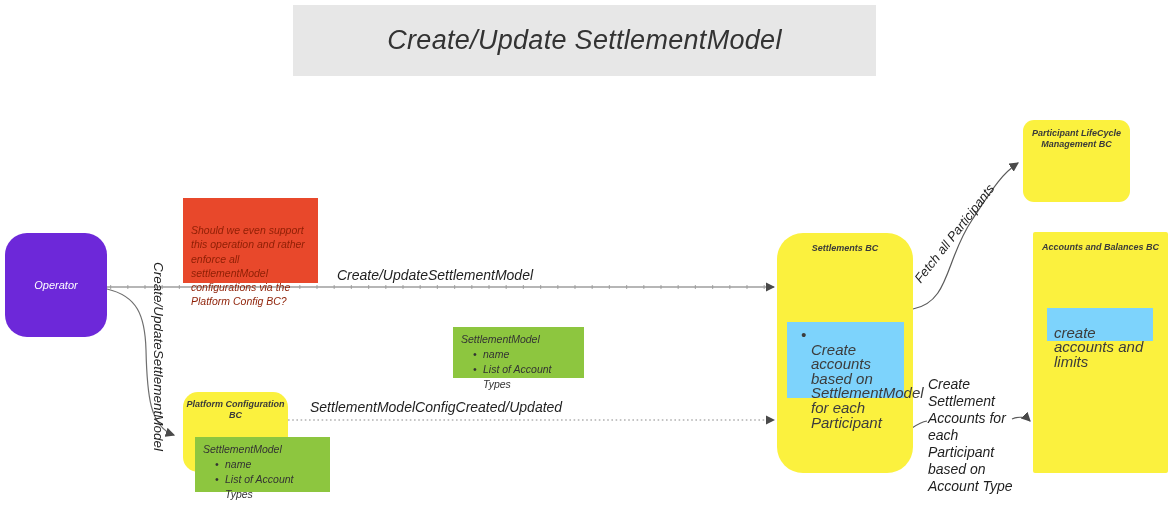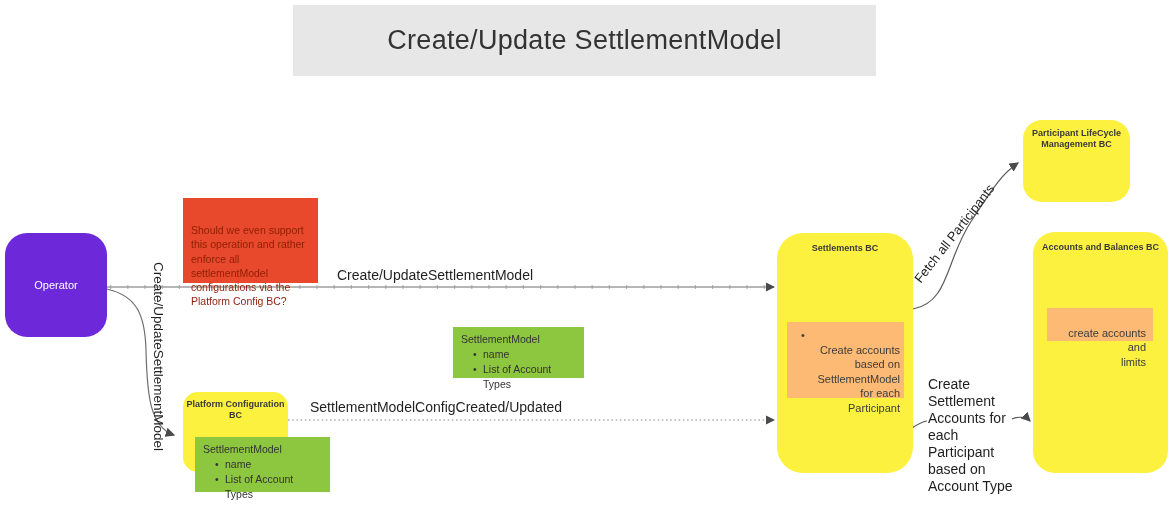--- a/index.html
+++ b/index.html
@@ -1,59 +1,59 @@
 <!DOCTYPE html>
 <html><head>
 <meta charset="utf-8">
 <style>
   html,body{margin:0;padding:0;background:#fff;}
   #canvas{
     position:relative;width:1172px;height:508px;background:#ffffff;
-    font-family:"Liberation Sans",sans-serif;overflow:hidden;color:#2d2d2d;
+    font-family:"Liberation Sans",sans-serif;overflow:hidden;color:#2d2d2d;font-style:italic;
   }
   
   .banner{
     position:absolute;left:293px;top:5px;width:583px;height:71px;
     background:#e7e7e7;display:flex;align-items:center;justify-content:center;
     font-size:27px;color:#333;letter-spacing:.3px;
   }
   
   .actor{
     position:absolute;left:5px;top:233px;width:102px;height:104px;
     background:#6d28d9;border-radius:22px;display:flex;align-items:center;justify-content:center;
     color:#fff;font-size:11px;z-index:3;
   }
   
   .node{position:absolute;background:#fbf13e;z-index:2;}
   .node-title{font-weight:bold;font-size:9px;color:#3a3a3a;text-align:center;padding:0 3px;line-height:11px;}
   .node-platform{left:183px;top:392px;width:105px;height:80px;border-radius:15px;}
   .node-platform .node-title{margin-top:7px;}
   .node-settlements{left:777px;top:233px;width:136px;height:240px;border-radius:26px;}
   .node-settlements .node-title{margin-top:10px;}
-  .node-participant{left:1023px;top:120px;width:107px;height:82px;border-radius:19px;}
+  .node-participant{left:1023px;top:120px;width:107px;height:82px;border-radius:11px;}
   .node-participant .node-title{margin-top:8px;}
-  .node-accounts{left:1033px;top:232px;width:135px;height:241px;border-radius:22px;}
+  .node-accounts{left:1033px;top:232px;width:135px;height:241px;border-radius:2px;}
   .node-accounts .node-title{margin-top:10px;white-space:nowrap;}
   
   .note-red{
     position:absolute;left:183px;top:198px;width:135px;height:85px;
     background:#e8482b;color:#8e1f05;font-size:10.5px;line-height:14.2px;
     padding:11px 8px;box-sizing:border-box;white-space:pre-line;z-index:3;
   }
   .note-green{
     position:absolute;background:#8dc63f;color:#333;font-size:10.5px;line-height:15px;
     padding:5px 8px;box-sizing:border-box;z-index:4;
   }
   .note-green-upper{left:453px;top:327px;width:131px;height:51px;}
   .note-green-lower{left:195px;top:437px;width:135px;height:55px;}
   .note-green .bullet{padding-left:22px;position:relative;}
   .note-green .bullet::before{content:"•";position:absolute;left:12px;}
   .note-gray{
-    position:absolute;background:#fdba74;color:#3c3c3c;font-size:11px;line-height:14.6px;
-    box-sizing:border-box;white-space:pre-line;z-index:3;text-align:right;
+    position:absolute;background:#7dd3fc;color:#3c3c3c;font-size:15px;line-height:14.6px;
+    box-sizing:border-box;white-space:pre-line;z-index:3;
   }
   .note-gray-settlements{left:787px;top:322px;width:117px;height:76px;padding:6px 4px 6px 24px;}
   .note-gray-settlements::before{content:"•";position:absolute;left:14px;top:6px;}
   .note-gray-accounts{left:1047px;top:308px;width:106px;height:33px;padding:3px 7px;}
   
   .edge-label{position:absolute;font-size:14px;color:#1f1f1f;z-index:3;white-space:nowrap;}
   .lbl-create-h{left:290px;top:267px;width:290px;text-align:center;}
   .lbl-config{left:310px;top:399px;width:290px;text-align:left;}
   .lbl-create-v{left:166px;top:262px;font-size:13.5px;transform:rotate(90deg);transform-origin:0 0;}
   .lbl-fetch{left:894px;top:226px;font-size:13px;transform:rotate(-52deg);}

